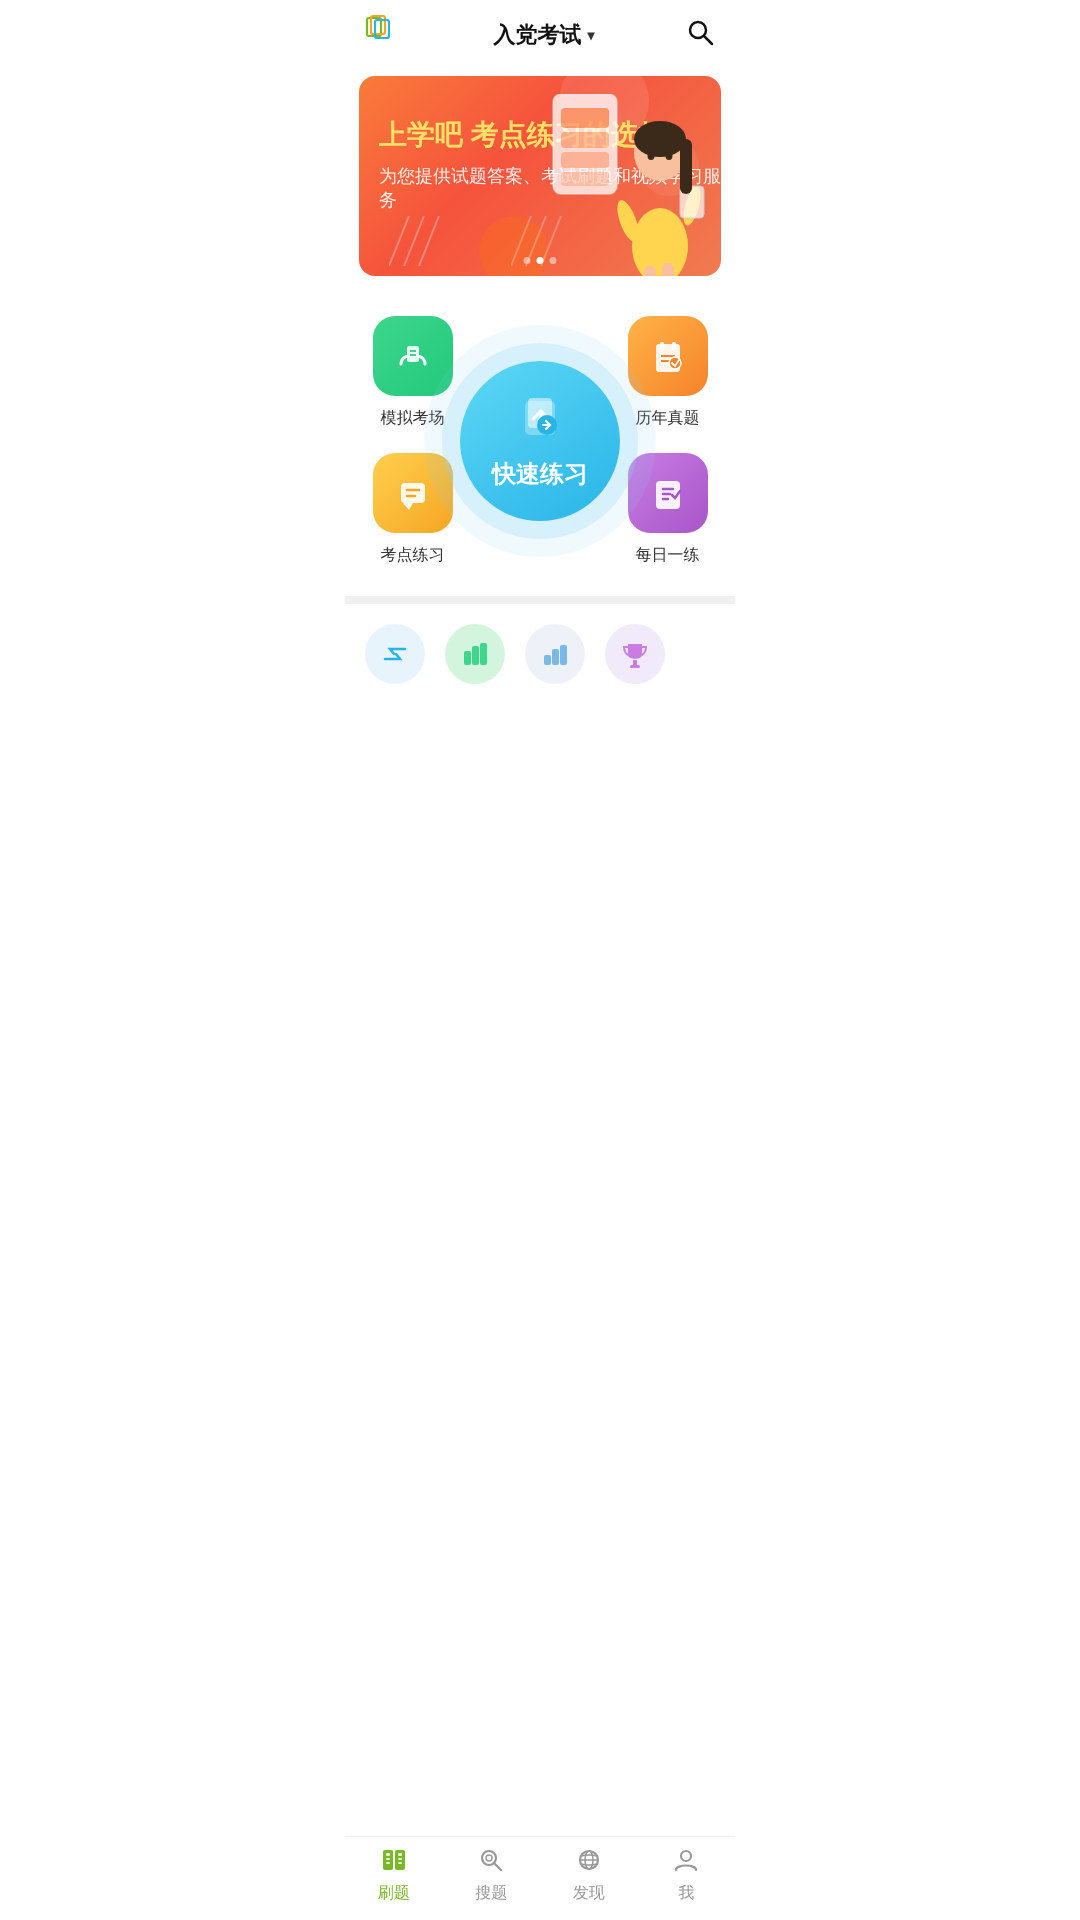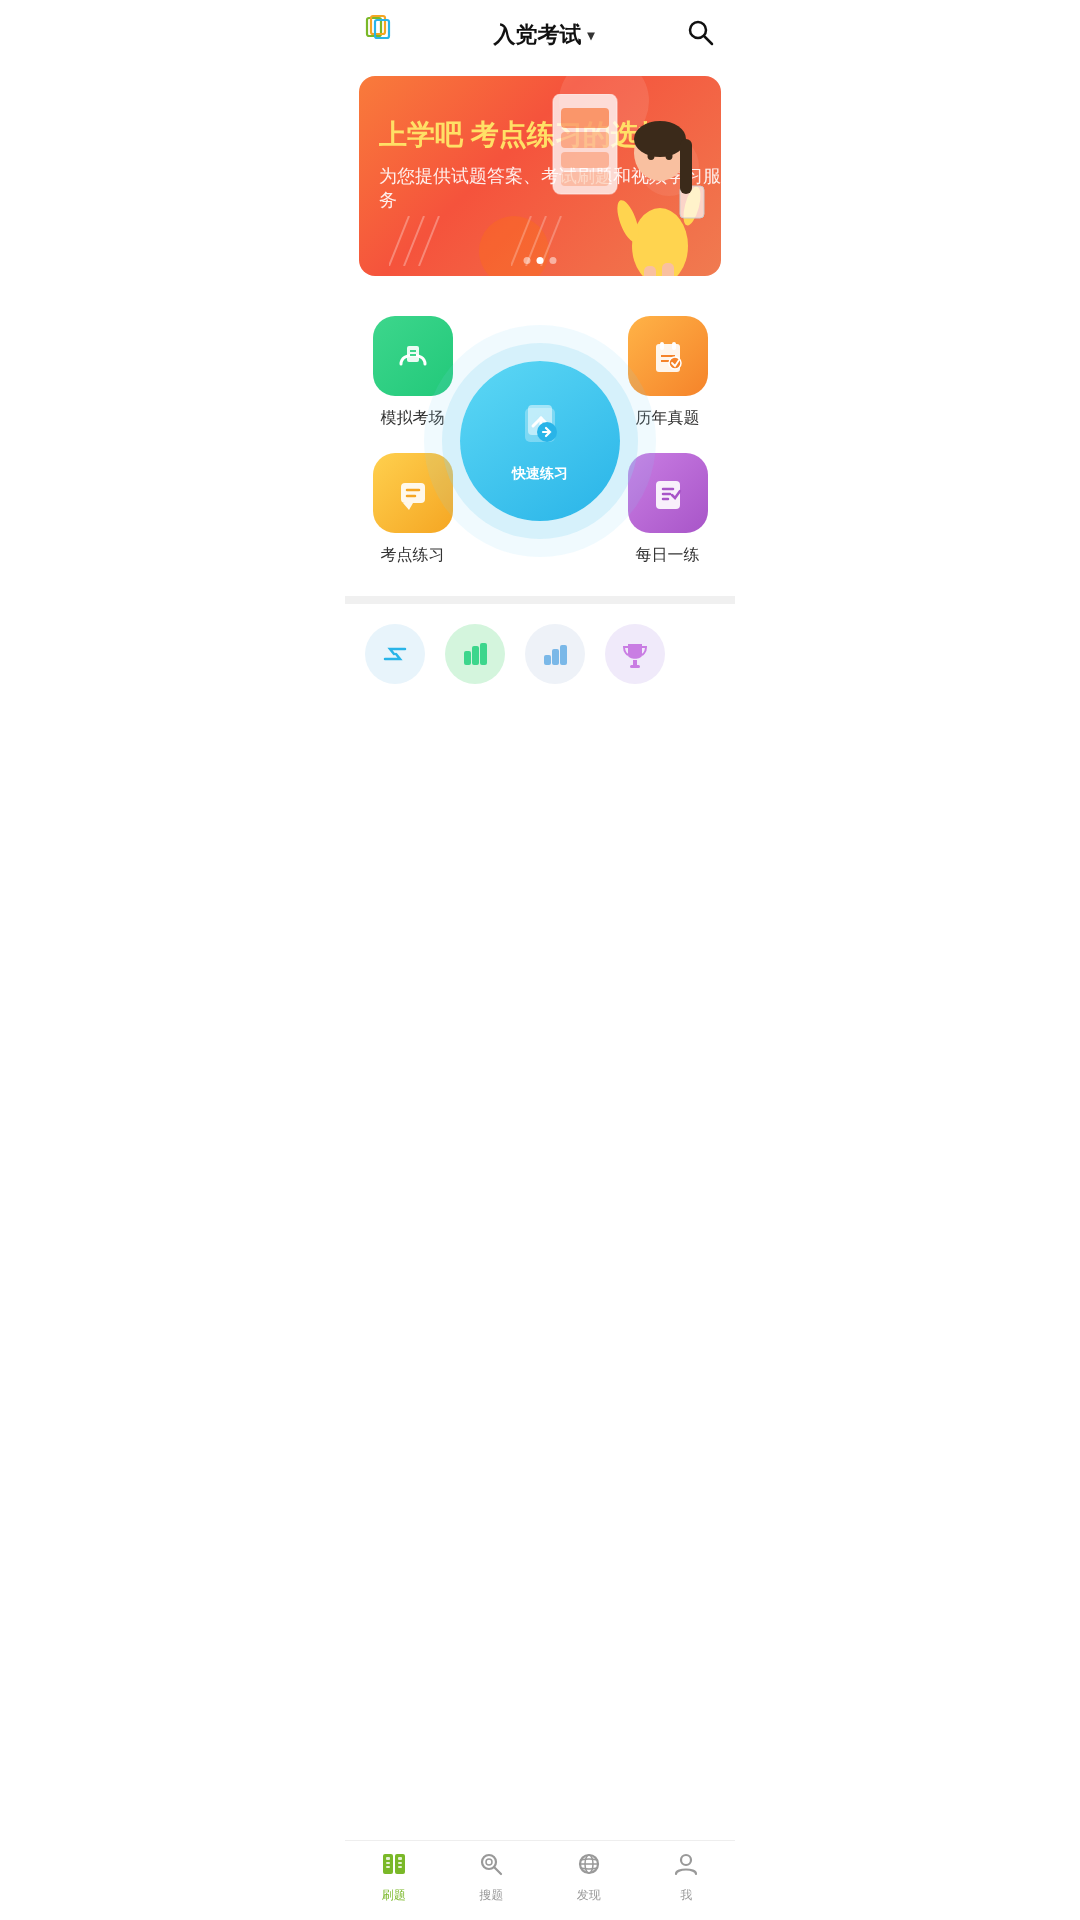--- a/index.html
+++ b/index.html
@@ -136,21 +136,21 @@
       background: linear-gradient(145deg, #5dd8f5, #29b4e8);
       box-shadow: 0 0 0 18px rgba(135, 215, 245, 0.25), 0 0 0 36px rgba(135, 215, 245, 0.12);
       cursor: pointer;
       z-index: 2;
     }
     .center-btn-icon {
       font-size: 38px;
       margin-bottom: 6px;
     }
     .center-btn-label {
-      font-size: 14px;
+      font-size: 24px;
       font-weight: bold;
       color: #fff;
     }
 
     
     .divider {
       height: 8px;
       background: #f0f0f0;
       margin: 0;
     }
@@ -207,21 +207,21 @@
       flex-direction: column;
       align-items: center;
       gap: 4px;
       cursor: pointer;
       min-width: 60px;
     }
     .nav-icon {
       font-size: 24px;
     }
     .nav-label {
-      font-size: 12px;
+      font-size: 16px;
       color: #999;
     }
     .nav-label.active {
       color: #7ab828;
     }
     .nav-icon.active-icon {
       color: #7ab828;
     }
 
     

